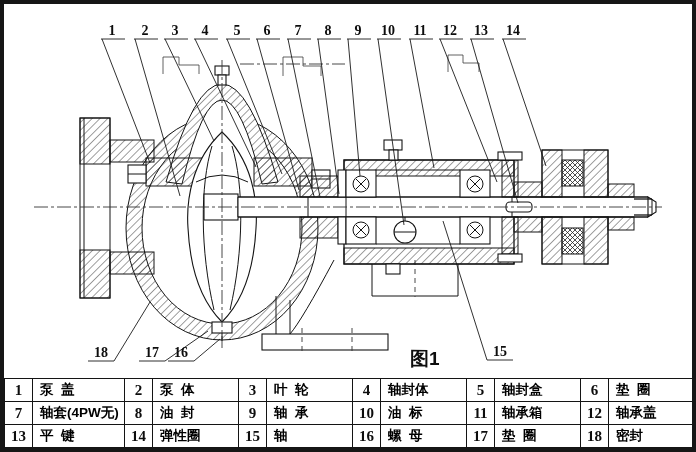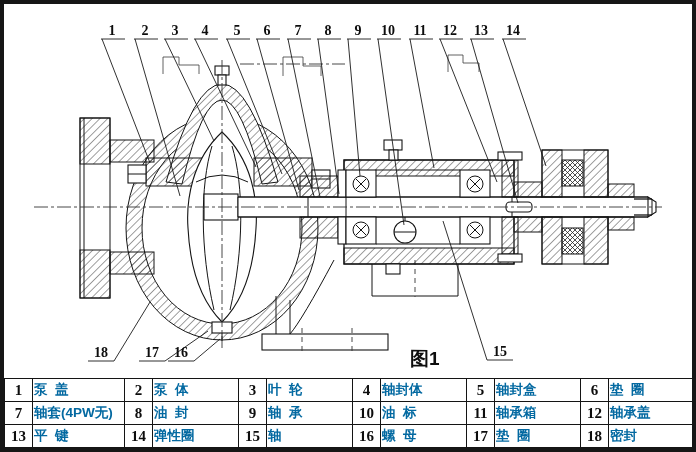--- a/index.html
+++ b/index.html
@@ -16,21 +16,21 @@
   .dsh{stroke:#333;stroke-width:0.9;stroke-dasharray:5 4;fill:none;}
   .ld {stroke:#1a1a1a;stroke-width:0.9;fill:none;}
   .ph {fill:none;stroke:#3a3a3a;stroke-width:0.8;}
   text.co{font:600 14px "Liberation Serif",serif;fill:#0d0d0d;text-anchor:middle;}
   text.cap{font:700 19px "Liberation Sans",sans-serif;fill:#0d0d0d;}
   
   table.parts{position:absolute;left:0;bottom:0;width:688px;height:70px;border-collapse:collapse;
               table-layout:fixed;background:#fff;}
   table.parts td{border:1.6px solid #141414;vertical-align:middle;overflow:hidden;}
   td.num{text-align:center;font:700 15px "Liberation Serif",serif;color:#0d0d0d;}
-  td.nm {font:700 13.5px "Liberation Sans",sans-serif;color:#0369a1;padding-left:1px;white-space:pre;}
+  td.nm {font:700 13.5px "Liberation Sans",sans-serif;color:#000000;padding-left:7px;white-space:pre;}
 </style>
 </head>
 <body>
 
 <div class="page">
 
   <svg class="drawing" width="688" height="374" viewBox="4 4 688 374" xmlns="http://www.w3.org/2000/svg">
     <defs>
       <pattern id="h" patternUnits="userSpaceOnUse" width="5.5" height="5.5" patternTransform="rotate(45)">
         <line x1="0" y1="0" x2="0" y2="5.5" stroke="#2a2a2a" stroke-width="0.9"></line>

